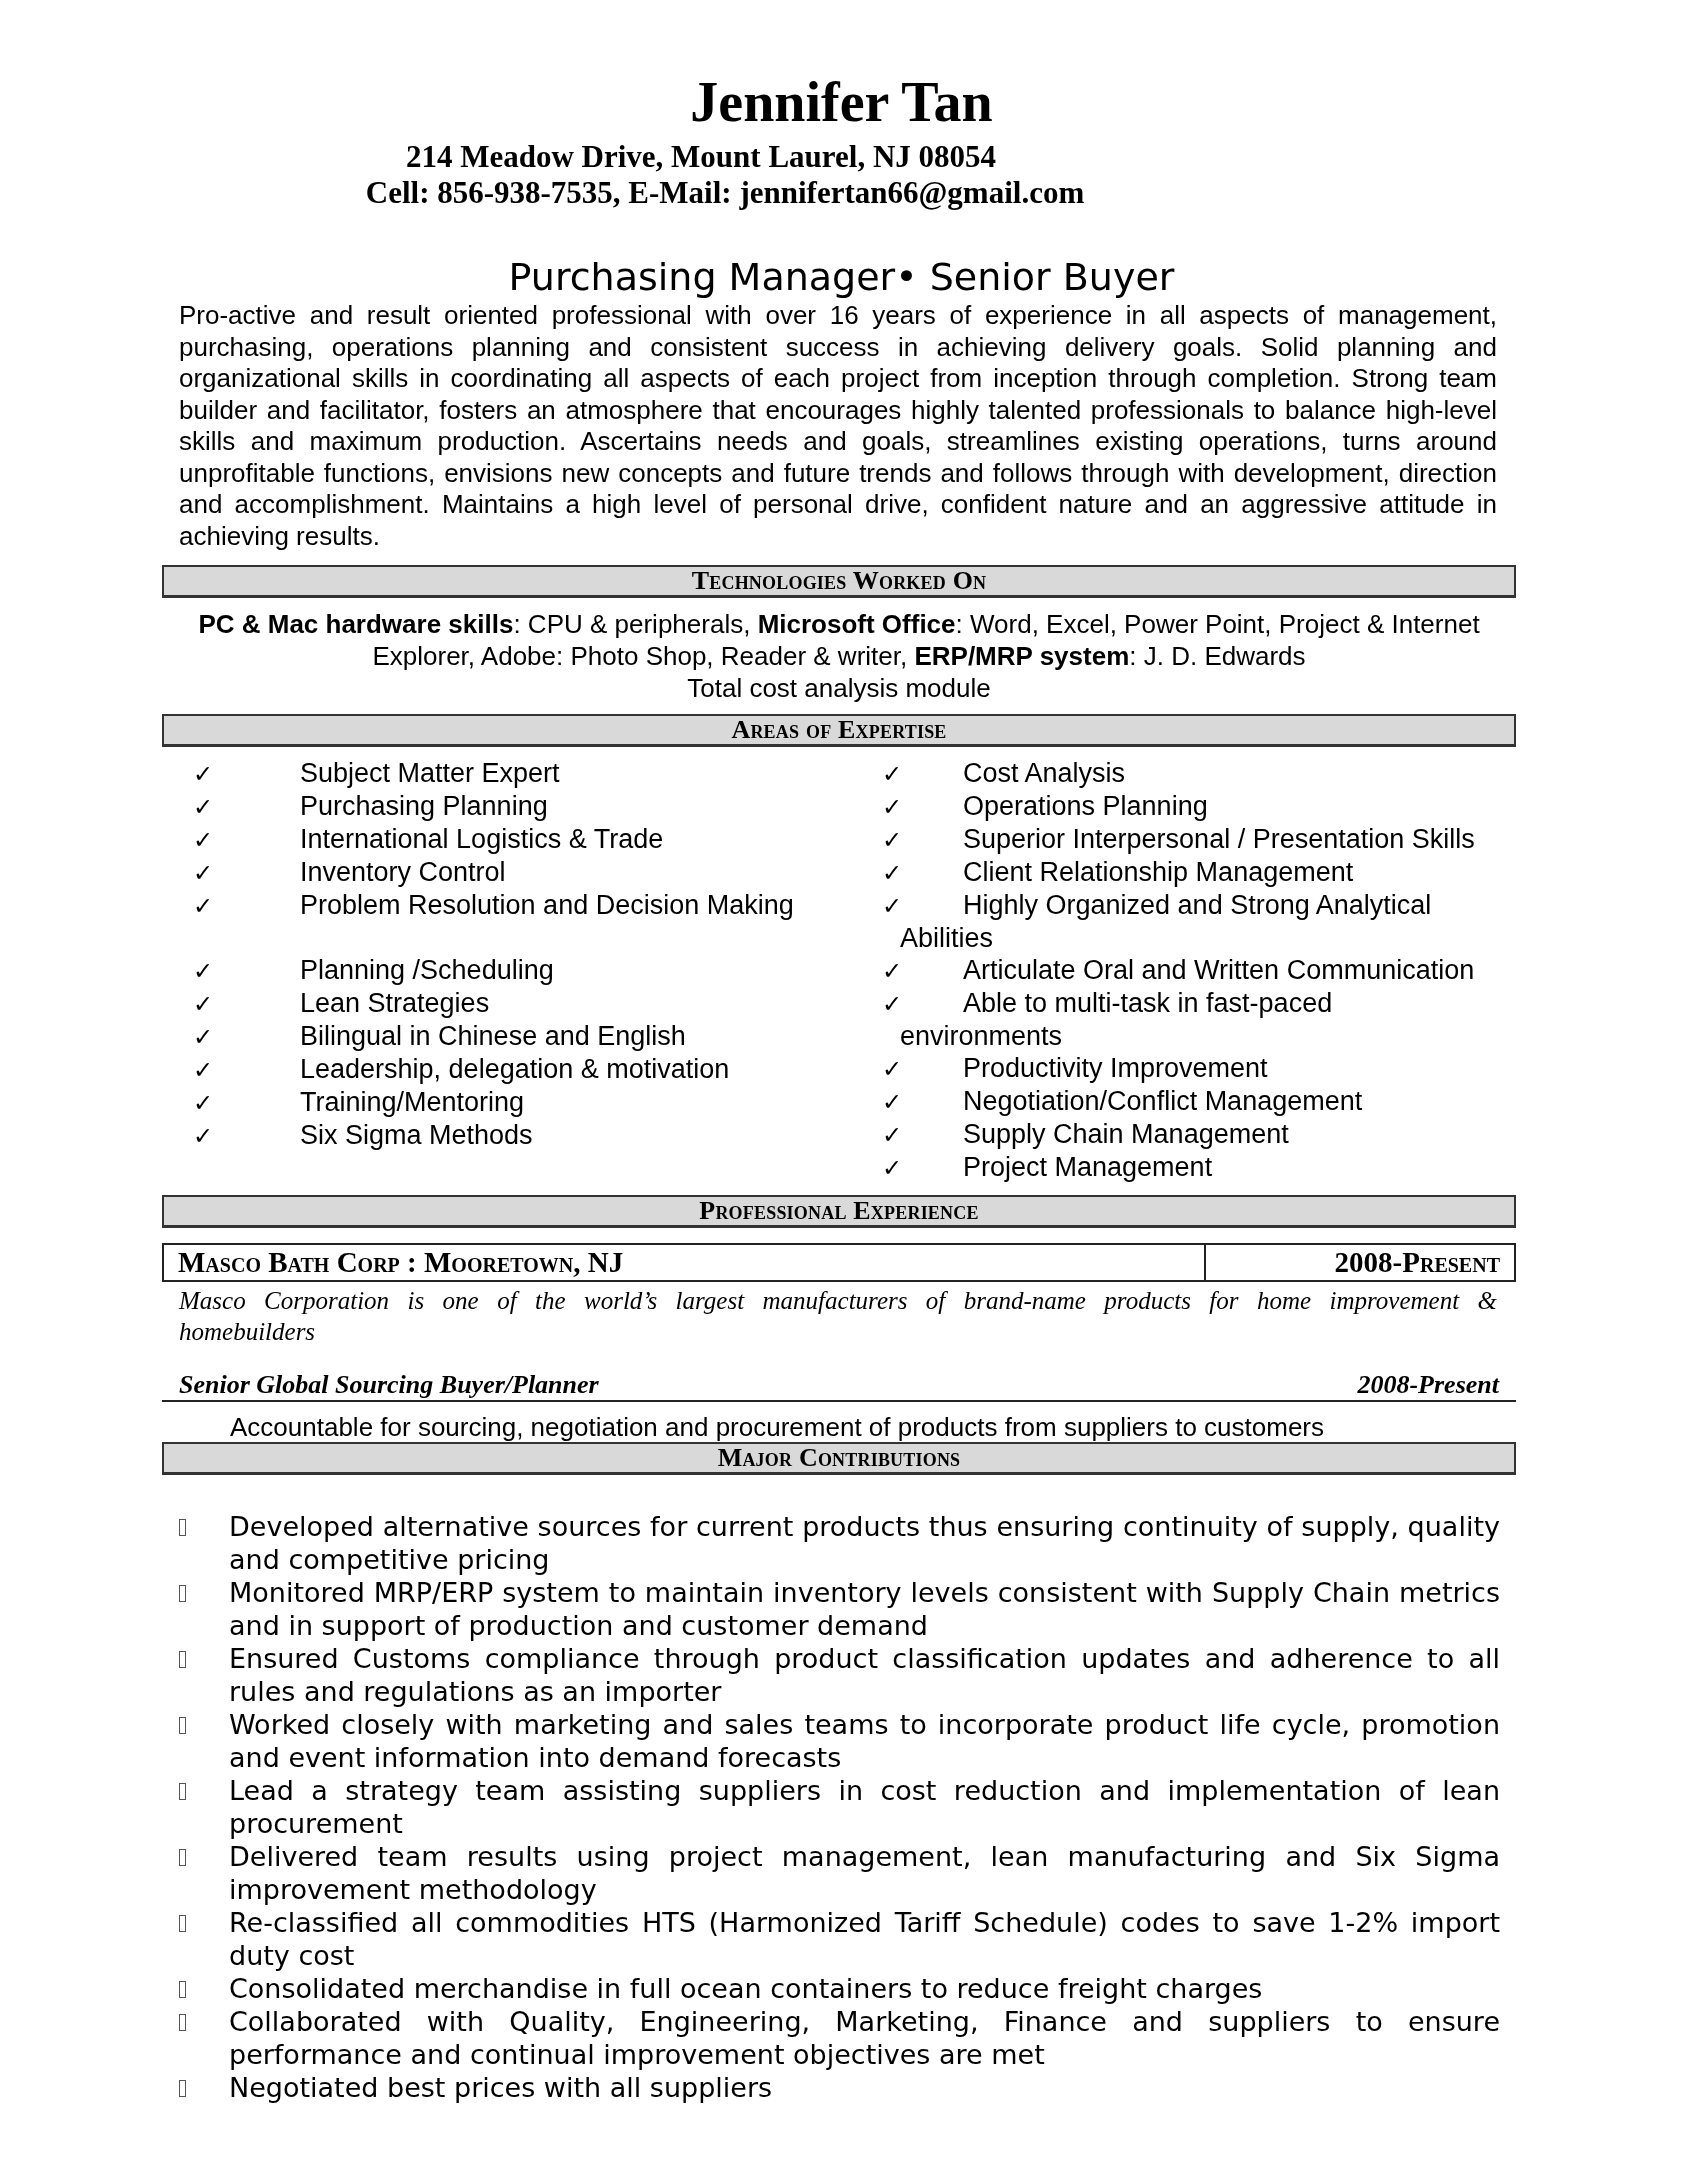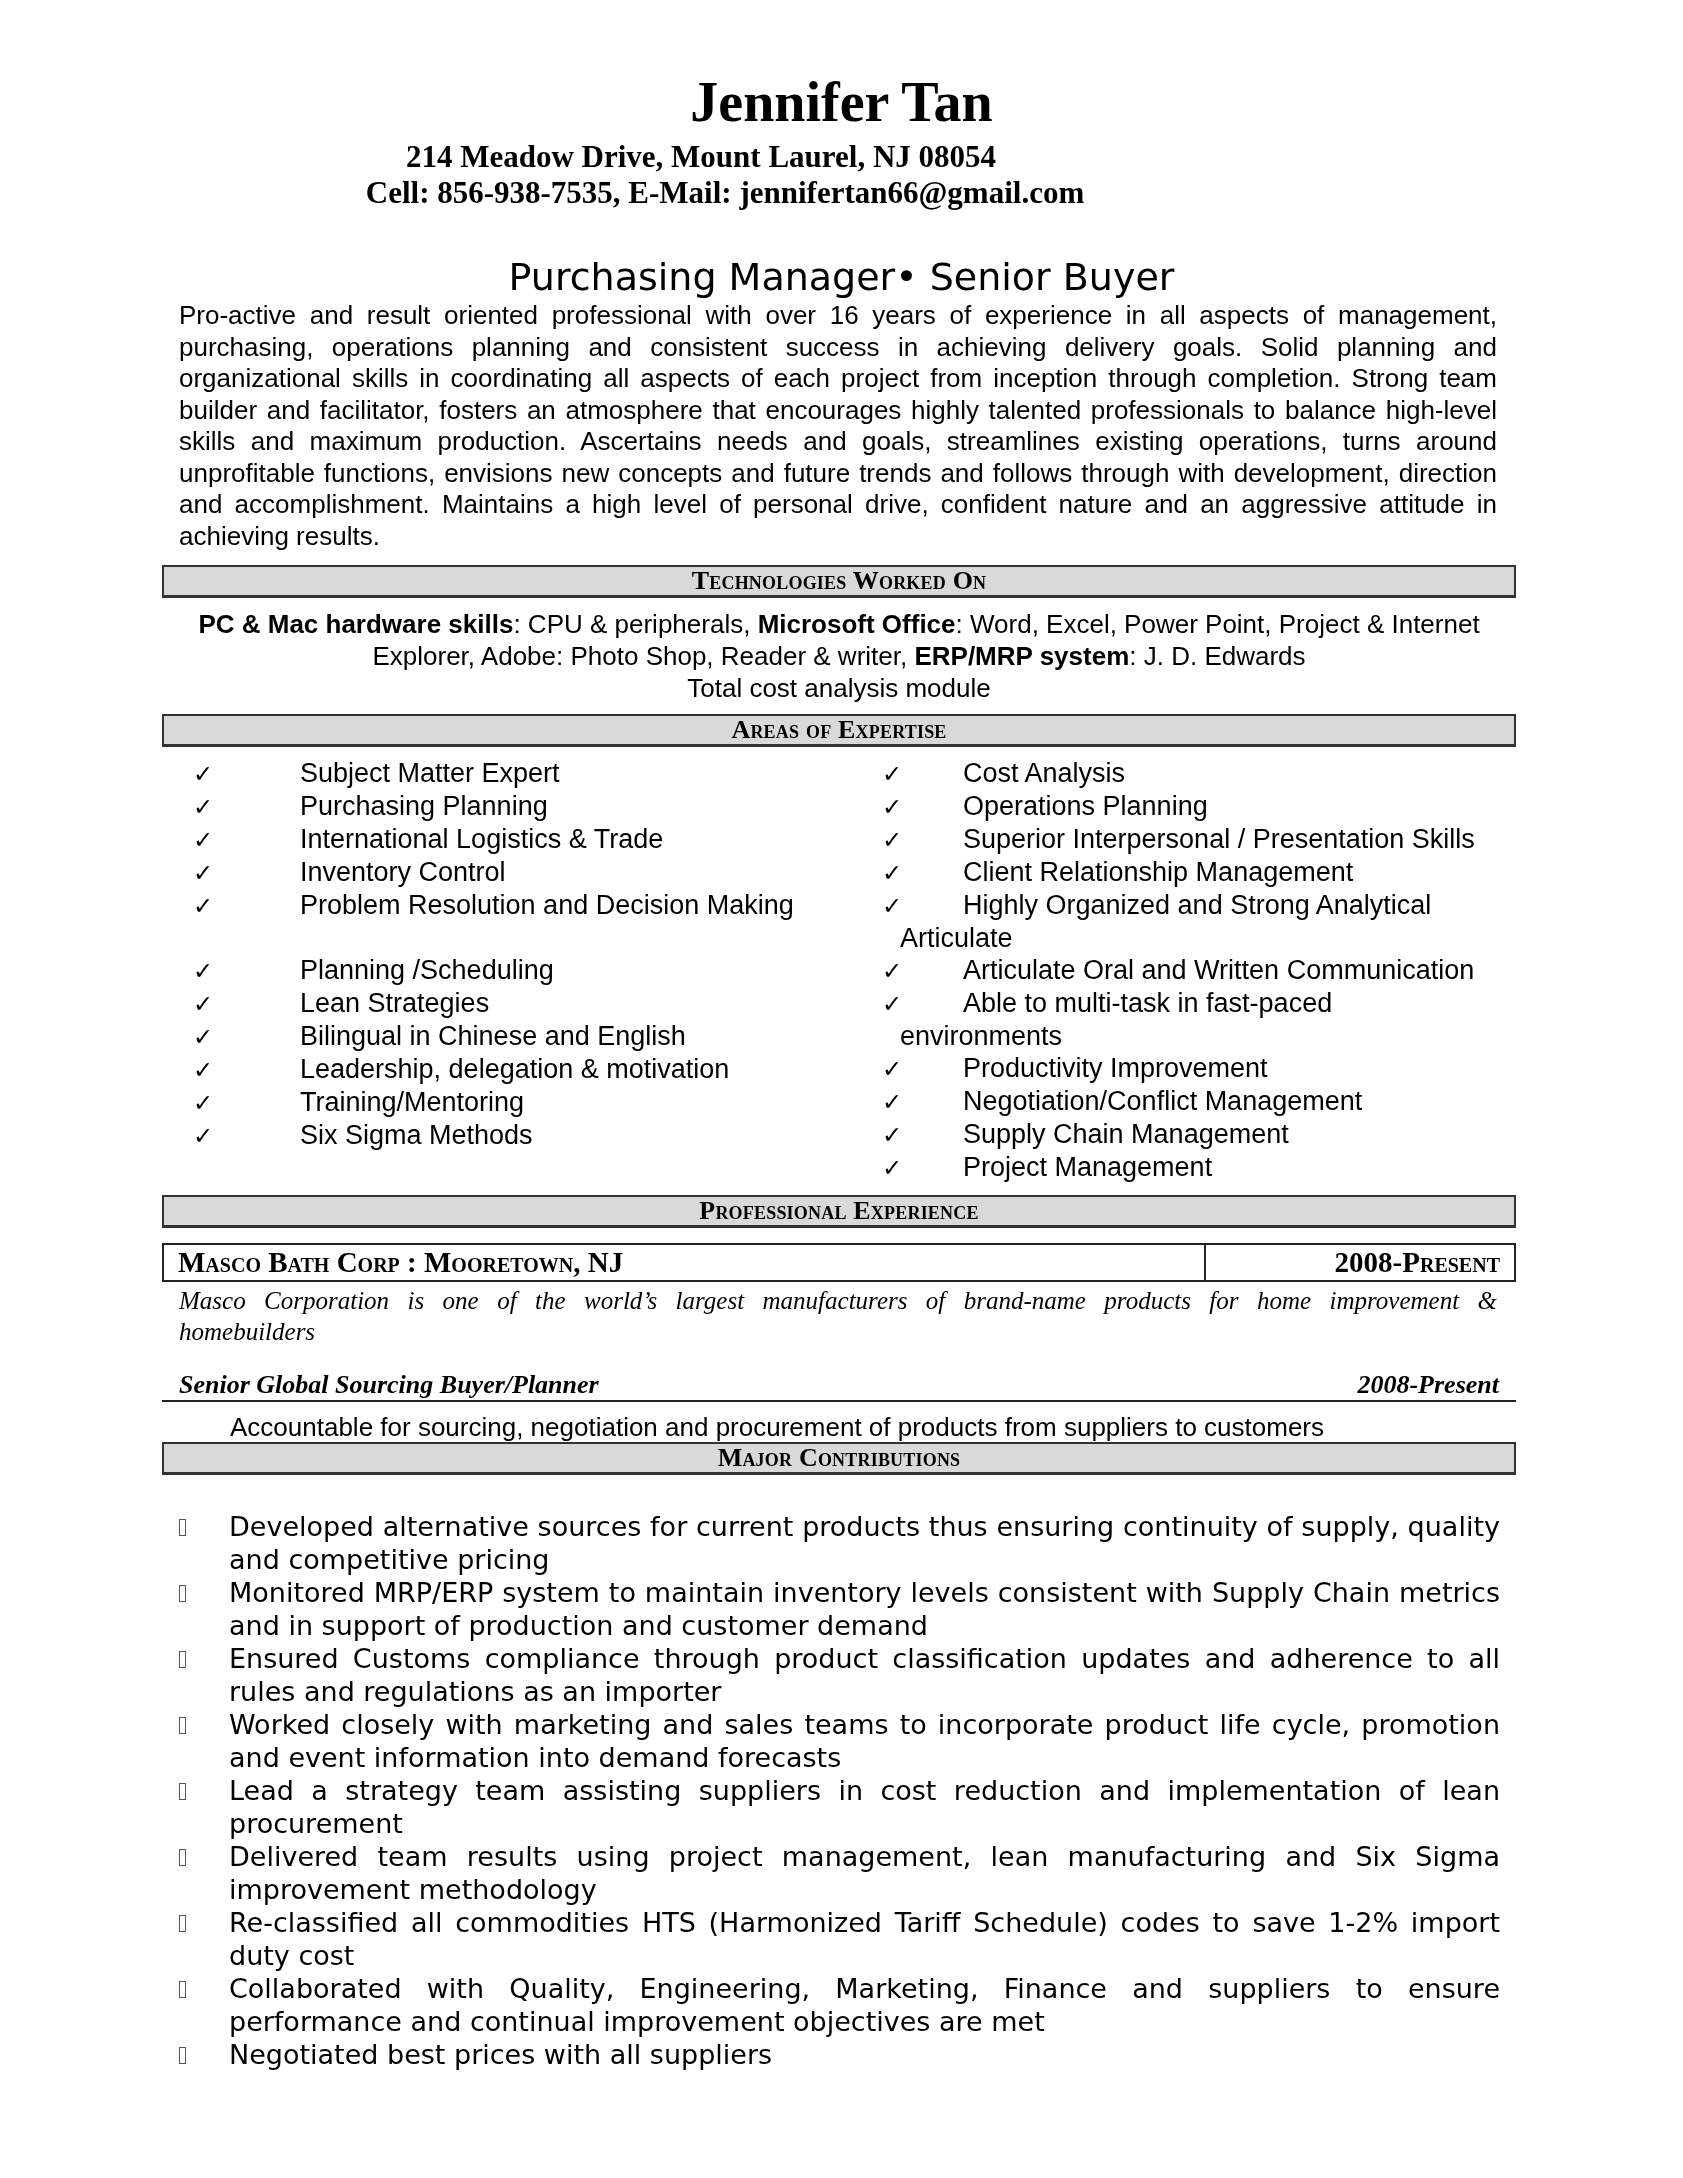--- a/index.html
+++ b/index.html
@@ -119,21 +119,21 @@
     <div class="exp-item"><span class="chk">✓</span><span>Leadership, delegation &amp; motivation</span></div>
     <div class="exp-item"><span class="chk">✓</span><span>Training/Mentoring</span></div>
     <div class="exp-item"><span class="chk">✓</span><span>Six Sigma Methods</span></div>
   </div>
 <div class="exp-col exp-right" id="exp-right">
     <div class="exp-item"><span class="chk">✓</span><span>Cost Analysis</span></div>
     <div class="exp-item"><span class="chk">✓</span><span>Operations Planning</span></div>
     <div class="exp-item"><span class="chk">✓</span><span>Superior Interpersonal / Presentation Skills</span></div>
     <div class="exp-item"><span class="chk">✓</span><span>Client Relationship Management</span></div>
     <div class="exp-item"><span class="chk">✓</span><span>Highly Organized and Strong Analytical</span></div>
-    <div class="exp-item exp-wrap"><span>Articulate</span></div>
+    <div class="exp-item exp-wrap"><span>Abilities</span></div>
     <div class="exp-item"><span class="chk">✓</span><span>Articulate Oral and Written Communication</span></div>
     <div class="exp-item"><span class="chk">✓</span><span>Able to multi-task in fast-paced</span></div>
     <div class="exp-item exp-wrap"><span>environments</span></div>
     <div class="exp-item"><span class="chk">✓</span><span>Productivity Improvement</span></div>
     <div class="exp-item"><span class="chk">✓</span><span>Negotiation/Conflict Management</span></div>
     <div class="exp-item"><span class="chk">✓</span><span>Supply Chain Management</span></div>
     <div class="exp-item"><span class="chk">✓</span><span>Project Management</span></div>
   </div>
 
 <div class="section-bar sec-prof">Professional Experience</div>
@@ -150,16 +150,17 @@
 
 <div class="section-bar sec-major">Major Contributions</div>
 <ul class="contrib-list" id="contrib-list">
     <li class="contrib-item"><span class="bullet"></span><span>Developed alternative sources for current products thus ensuring continuity of supply, quality and competitive pricing</span></li>
     <li class="contrib-item"><span class="bullet"></span><span>Monitored MRP/ERP system to maintain inventory levels consistent with Supply Chain metrics and in support of production and customer demand</span></li>
     <li class="contrib-item"><span class="bullet"></span><span>Ensured Customs compliance through product classification updates and adherence to all rules and regulations as an importer</span></li>
     <li class="contrib-item"><span class="bullet"></span><span>Worked closely with marketing and sales teams to incorporate product life cycle, promotion and event information into demand forecasts</span></li>
     <li class="contrib-item"><span class="bullet"></span><span>Lead a strategy team assisting suppliers in cost reduction and implementation of lean procurement</span></li>
     <li class="contrib-item"><span class="bullet"></span><span>Delivered team results using project management, lean manufacturing and Six Sigma improvement methodology</span></li>
     <li class="contrib-item"><span class="bullet"></span><span>Re-classified all commodities HTS (Harmonized Tariff Schedule) codes to save 1-2% import duty cost</span></li>
+    <li class="contrib-item"><span class="bullet"></span><span>Consolidated merchandise in full ocean containers to reduce freight charges</span></li>
     <li class="contrib-item"><span class="bullet"></span><span>Collaborated with Quality, Engineering, Marketing, Finance and suppliers to ensure performance and continual improvement objectives are met</span></li>
     <li class="contrib-item"><span class="bullet"></span><span>Negotiated best prices with all suppliers</span></li>
   </ul>
 
 
 </body></html>

